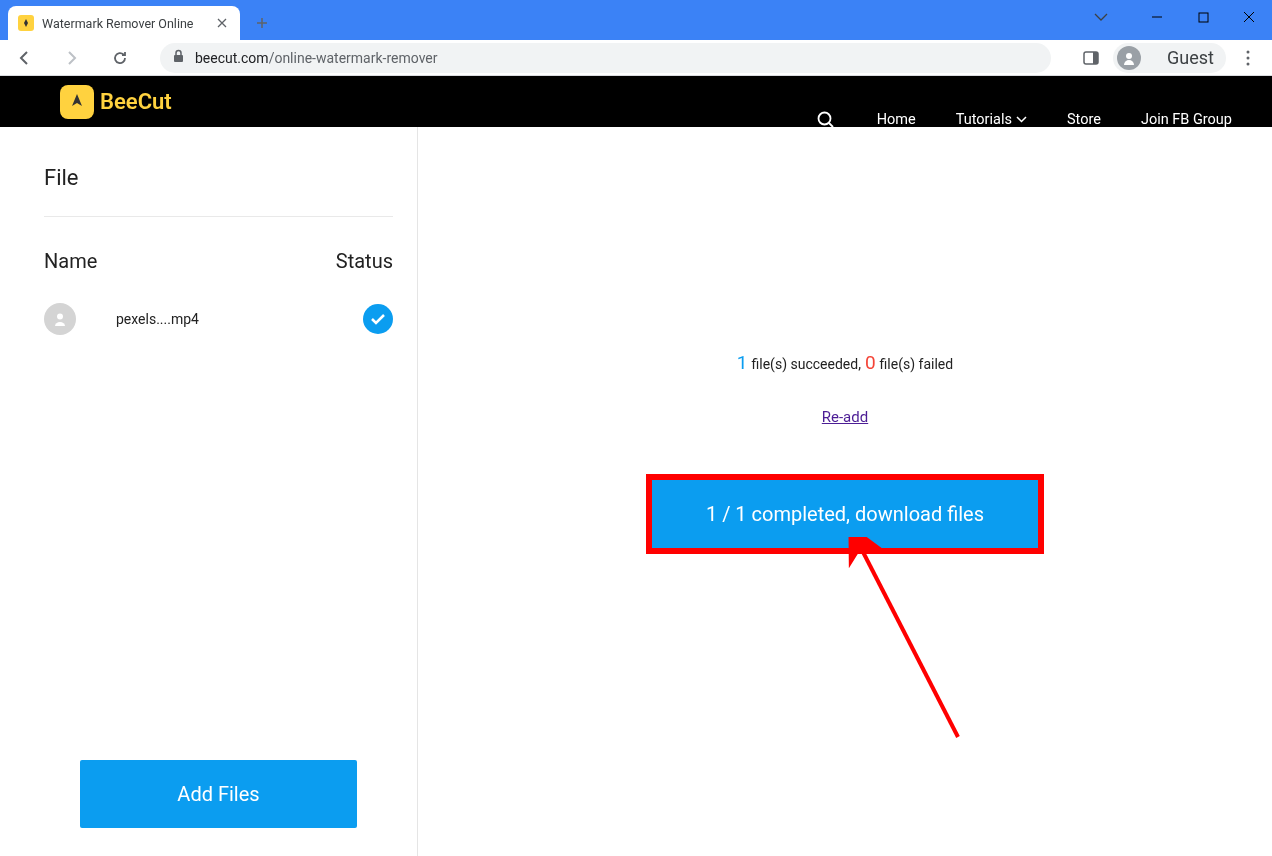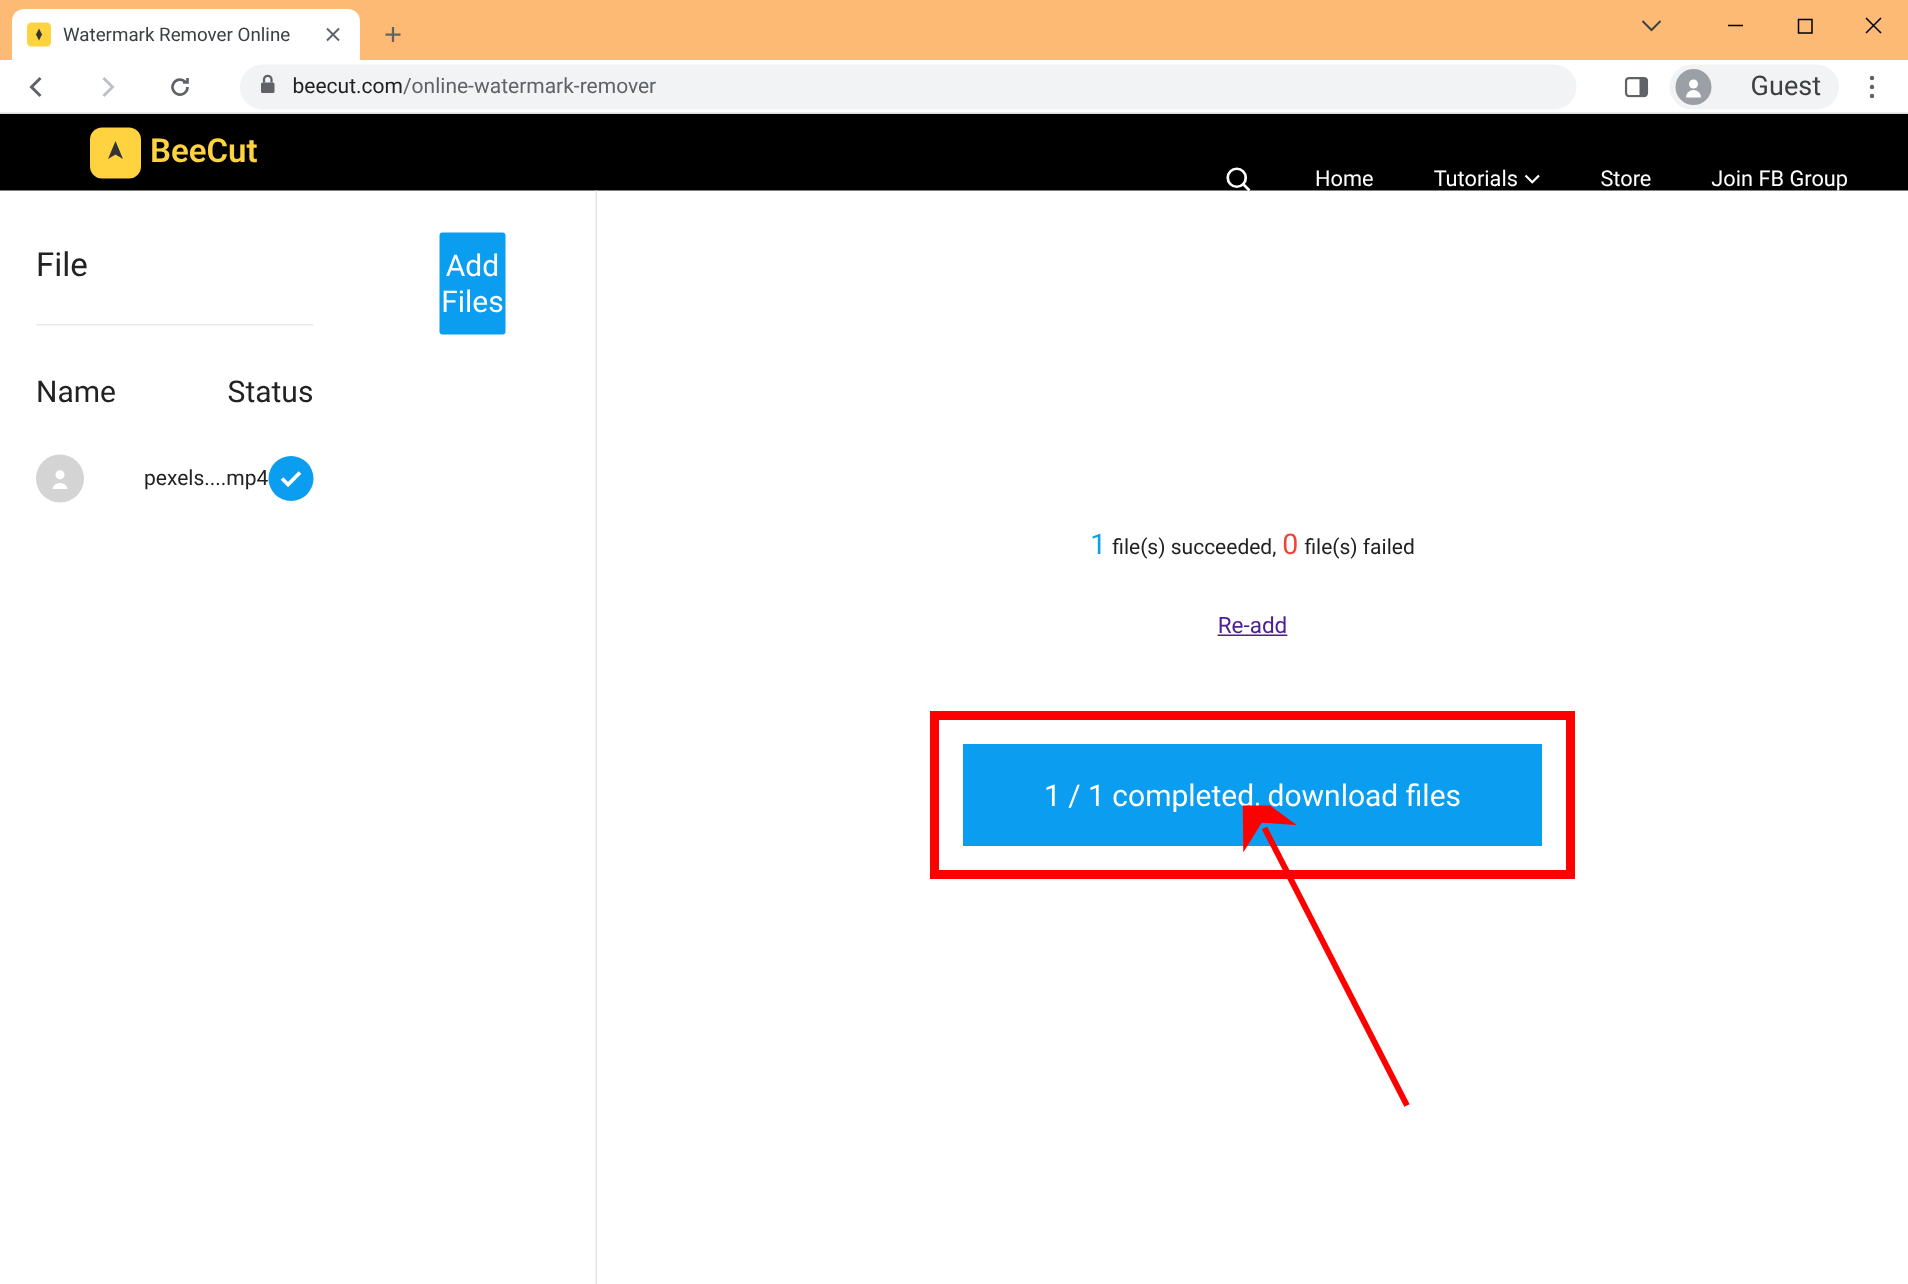--- a/index.html
+++ b/index.html
@@ -1,19 +1,19 @@
 <!DOCTYPE html>
 <html><head>
   <meta charset="utf-8">
   <style>
     * { margin: 0; padding: 0; box-sizing: border-box; font-family: -apple-system, BlinkMacSystemFont, "Segoe UI", Roboto, Arial, sans-serif; }
     body { width: 1272px; height: 856px; overflow: hidden; background: #fff; }
     
     
-    .browser-chrome { background: #fdba74; }
+    .browser-chrome { background: #3b82f6; }
     .tab-bar { height: 40px; display: flex; align-items: flex-end; padding-left: 8px; }
     .tab { background: #fff; height: 34px; width: 232px; border-radius: 8px 8px 0 0; display: flex; align-items: center; padding: 0 10px; gap: 8px; font-size: 12.5px; color: #3c4043; }
     .tab-favicon { width: 16px; height: 16px; background: #ffd23f; border-radius: 3px; display: flex; align-items: center; justify-content: center; font-size: 9px; }
     .tab-title { flex: 1; white-space: nowrap; overflow: hidden; text-overflow: ellipsis; }
     .tab-close { width: 16px; height: 16px; display: flex; align-items: center; justify-content: center; cursor: pointer; }
     .new-tab { width: 28px; height: 28px; display: flex; align-items: center; justify-content: center; cursor: pointer; margin-left: 8px; margin-bottom: 3px; }
     .window-controls { position: absolute; top: 0; right: 0; display: flex; height: 34px; align-items: center; }
     .win-btn { width: 46px; height: 34px; display: flex; align-items: center; justify-content: center; cursor: pointer; }
     .win-chevron { width: 46px; height: 34px; display: flex; align-items: center; justify-content: center; margin-right: 10px; }
     
@@ -35,37 +35,37 @@
     .site-header { background: #000; height: 51px; display: flex; align-items: center; padding: 0 40px 0 60px; justify-content: space-between; }
     .logo-wrap { display: flex; align-items: center; gap: 6px; }
     .logo-box { width: 34px; height: 34px; background: #ffd23f; border-radius: 8px; display: flex; align-items: center; justify-content: center; }
     .logo-text { color: #ffd23f; font-size: 22px; font-weight: 600; }
     .nav-links { display: flex; align-items: center; gap: 40px; margin-top: 36px; }
     .nav-link { color: #fff; font-size: 14.5px; cursor: pointer; display: flex; align-items: center; gap: 4px; }
     .search-circle { width: 22px; height: 22px; display: flex; align-items: center; justify-content: center; }
     
     
     .content { display: flex; height: 729px; }
-    .sidebar { width: 398px; border-right: 1px solid #e5e5e5; display: flex; flex-direction: row; }
+    .sidebar { width: 398px; border-right: 1px solid #e5e5e5; display: flex; flex-direction: column; margin-left: 20px; }
     .sidebar-inner { flex: 1; padding: 38px 24px 0; }
     .sidebar-title { font-size: 22px; color: #222; padding-bottom: 26px; border-bottom: 1px solid #e9e9e9; }
     .file-header { display: flex; justify-content: space-between; padding-top: 32px; font-size: 20px; color: #222; }
     .file-row { display: flex; align-items: center; padding-top: 30px; }
     .file-avatar { width: 32px; height: 32px; border-radius: 50%; background: #d4d4d4; display: flex; align-items: center; justify-content: center; margin-right: 40px; }
     .file-name { flex: 1; font-size: 14px; color: #222; }
     .status-check { width: 30px; height: 30px; border-radius: 50%; background: #0b9df0; display: flex; align-items: center; justify-content: center; }
     .sidebar-footer { padding: 28px 60px 28px; }
     .add-files-btn { width: 100%; height: 68px; background: #0b9df0; color: #fff; font-size: 20px; border: none; border-radius: 2px; cursor: pointer; }
     
     .main-panel { flex: 1; display: flex; flex-direction: column; align-items: center; padding-top: 224px; position: relative; }
     .status-text { font-size: 14px; color: #222; display: flex; align-items: baseline; gap: 4px; }
     .status-num-success { color: #0b9df0; font-size: 19px; }
     .status-num-fail { color: #f44336; font-size: 19px; }
     .readd-link { margin-top: 34px; font-size: 15px; color: #4c1d95; text-decoration: underline; cursor: pointer; }
-    .download-wrap { margin-top: 48px; border: 6px solid #ff0000; padding: 16px; }
+    .download-wrap { margin-top: 48px; border: 6px solid #ff0000; padding: 0; }
     .download-btn { background: #0b9df0; color: #fff; border: none; width: 386px; height: 68px; font-size: 20px; cursor: pointer; }
     
     
     .arrow-annotation { position: absolute; pointer-events: none; }
   </style>
 </head>
 <body>
 
 <div class="browser-chrome">
   <div class="tab-bar">

